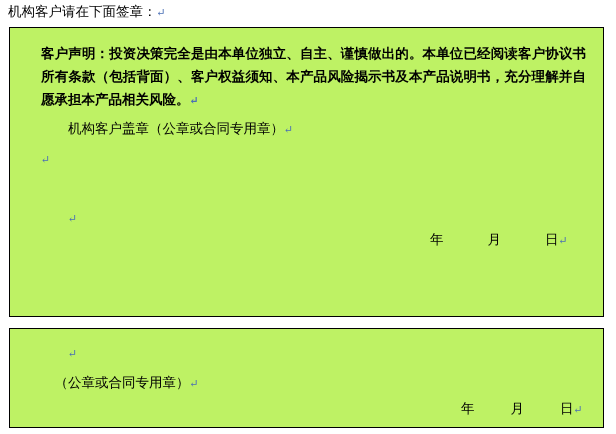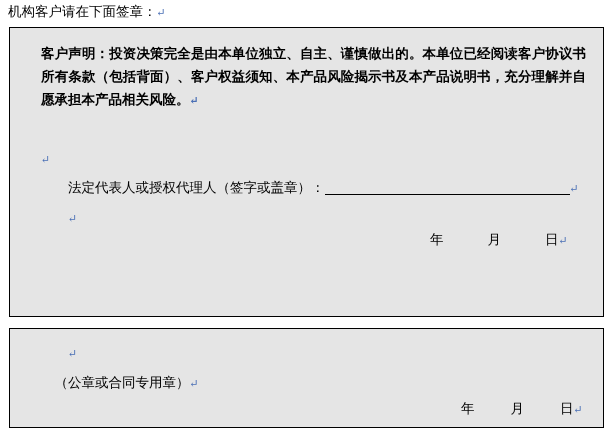--- a/index.html
+++ b/index.html
@@ -33,21 +33,21 @@
   }
   .pilcrow {
     color: #4a6fb5;
     font-size: 11px;
     vertical-align: baseline;
   }
   .box {
     position: absolute;
     border: 1px solid #000000;
     box-sizing: border-box;
-    background: #e5e5e5;
+    background: #bef264;
   }
   .box-main {
     left: 9px;
     top: 27px;
     width: 595px;
     height: 290px;
   }
   .box-stamp {
     left: 9px;
     top: 328px;
@@ -144,28 +144,28 @@
   <div class="heading">
     <span>机构客户请在下面签章：</span><span class="pilcrow">↵</span>
   </div>
 
   <div class="box box-main">
 
     <div class="para statement">
       <span class="lead">客户声明：</span><span>投资决策完全是由本单位独立、自主、谨慎做出的。本单位已经阅读客户协议书所有条款（包括背面）、客户权益须知、本产品风险揭示书及本产品说明书，充分理解并自愿承担本产品相关风险。</span><span class="pilcrow">↵</span>
     </div>
 
+    <div class="para seal-line">
+      <span>机构客户盖章（公章或合同专用章）</span><span class="pilcrow">↵</span>
+    </div>
 
     <div class="para blank-line-1">
       <span class="pilcrow">↵</span>
     </div>
 
-    <div class="para rep-line">
-      <span>法定代表人或授权代理人（签字或盖章）：</span><span class="rep-underline"></span><span class="pilcrow">↵</span>
-    </div>
 
     <div class="para blank-line-2">
       <span class="pilcrow">↵</span>
     </div>
 
     <div class="para date-line">
       <span>年</span><span class="gap"></span><span>月</span><span class="gap"></span><span>日</span><span class="pilcrow">↵</span>
     </div>
 
   </div>

